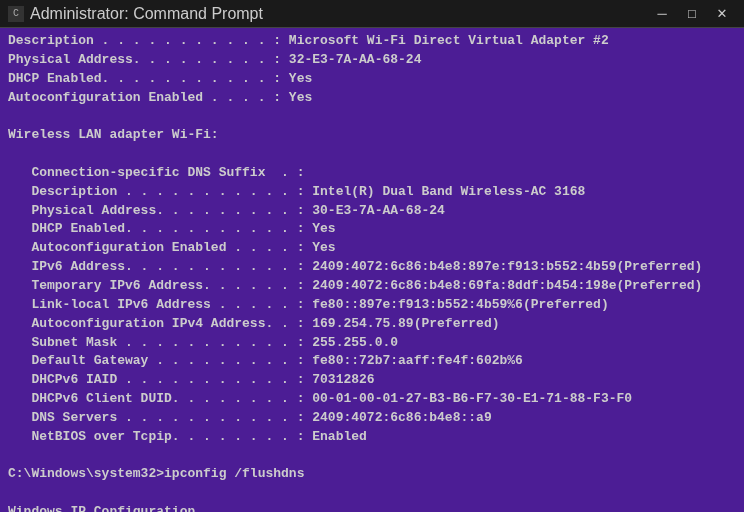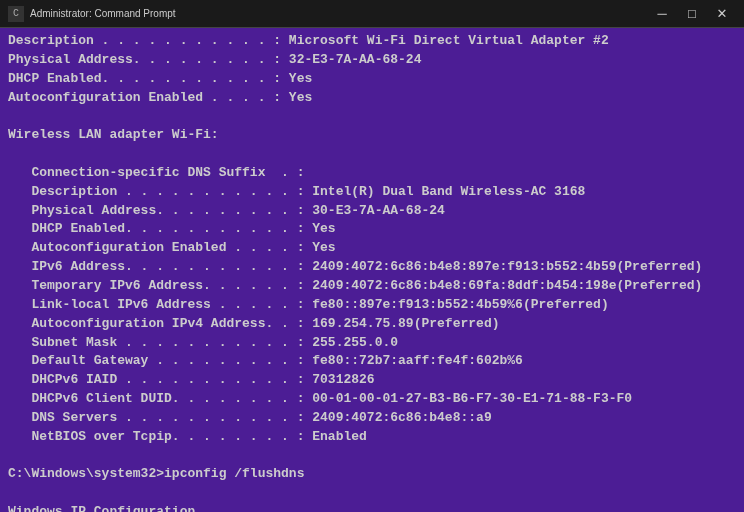--- a/index.html
+++ b/index.html
@@ -34,21 +34,21 @@
       width: 16px;
       height: 16px;
       background: #333;
       display: flex;
       align-items: center;
       justify-content: center;
       font-size: 10px;
       color: #aaa;
     }
     .title-bar-title {
-      font-size: 10px;
+      font-size: 16px;
       color: #ccc;
       font-family: 'Segoe UI', Arial, sans-serif;
     }
     .title-bar-controls {
       display: flex;
       gap: 2px;
     }
     .title-bar-btn {
       width: 28px;
       height: 22px;

